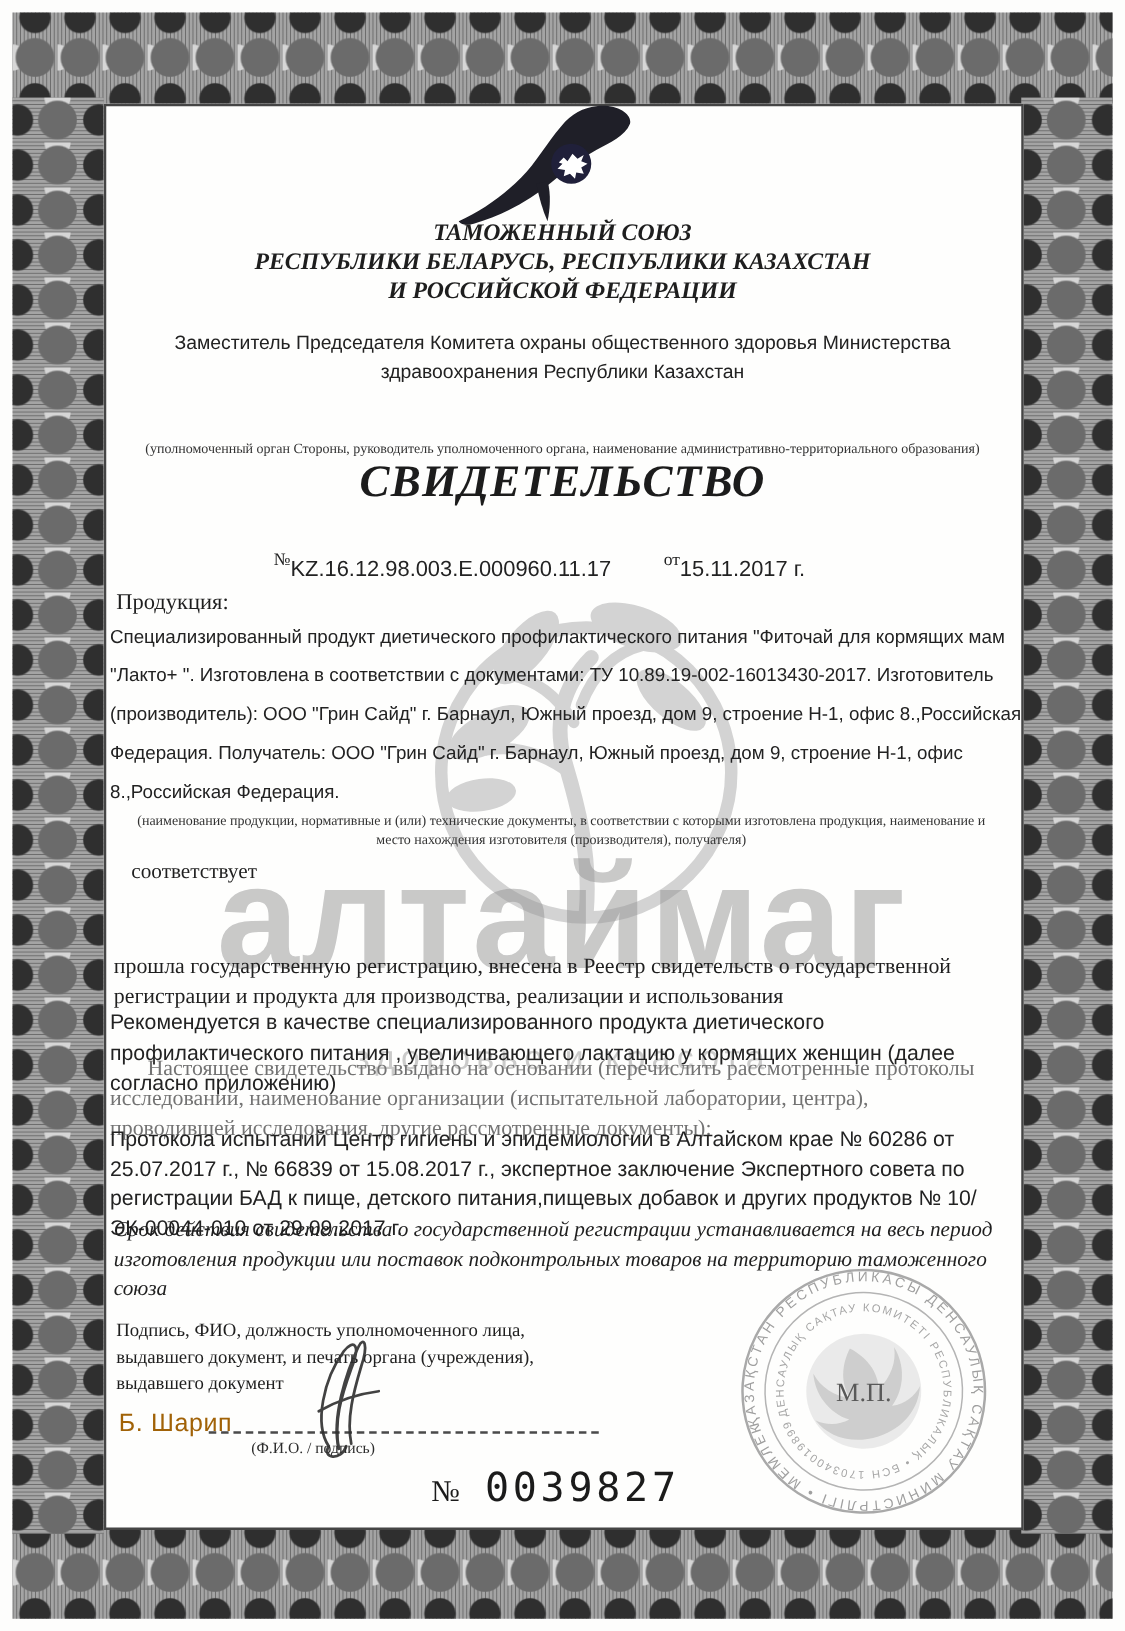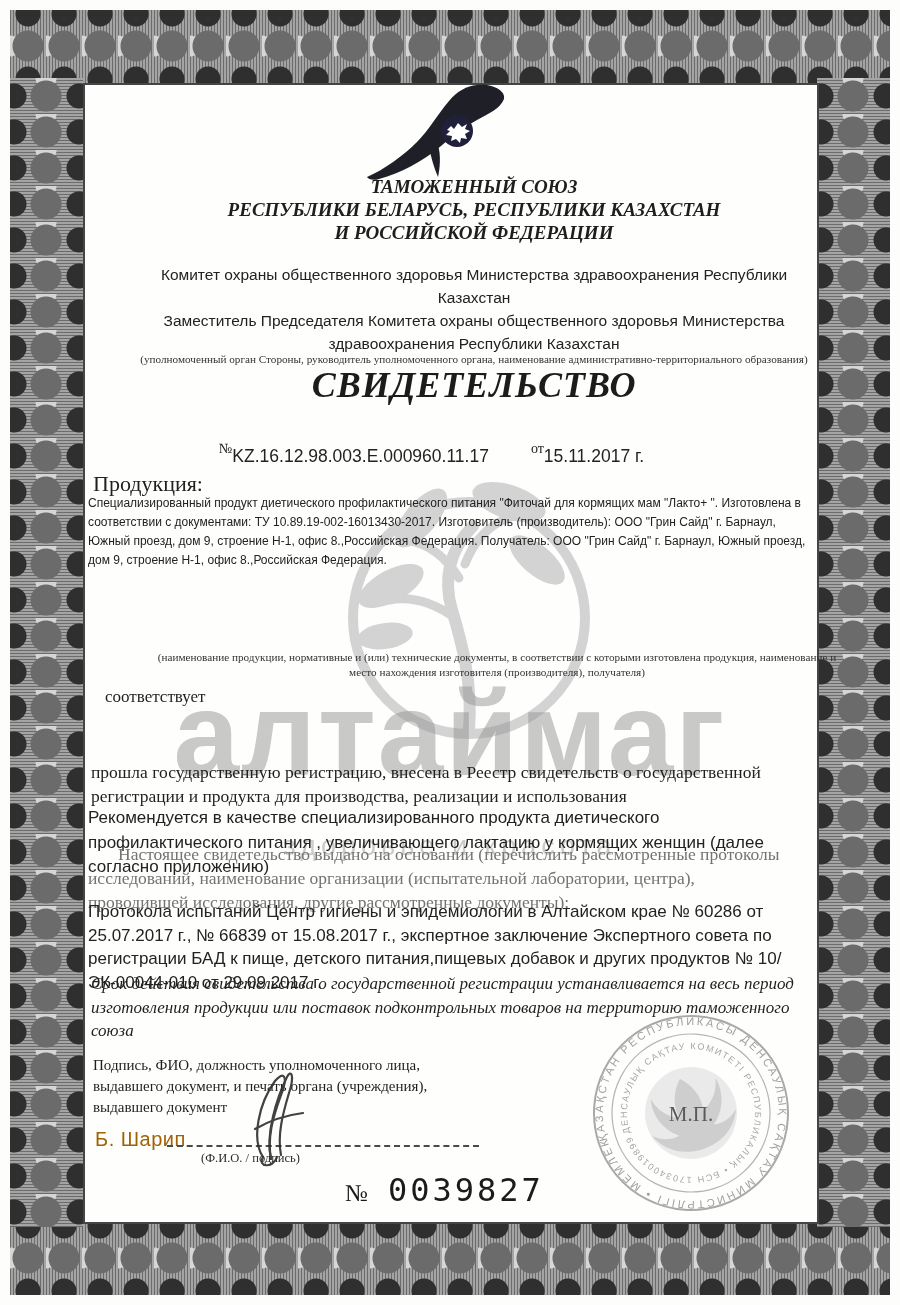--- a/index.html
+++ b/index.html
@@ -25,35 +25,35 @@
       repeating-linear-gradient(0deg, rgba(15,15,15,.38) 0 1px, rgba(0,0,0,0) 1px 3px);
     background-size:73px 36px,73px 36px,73px 36px,73px 36px,73px 3px;}
   .lace-left{left:10px;} .lace-right{right:10px;}
   .inner-frame{position:absolute;left:83px;top:83px;right:81px;bottom:81px;
     border:2px solid #454545;background:#fefefd;}
   
   .inner{position:absolute;left:83px;top:83px;width:734px;height:1139px;}
   .abs{position:absolute;z-index:2;}
   .wm{position:absolute;z-index:1;pointer-events:none;}
   .sans{font-family:"Liberation Sans",sans-serif;}
-  .center{left:0;right:0;text-align:center;padding-left:48px;}
+  .center{left:0;right:0;text-align:center;}
   .union-title{top:92px;font-family:"Liberation Serif",serif;font-weight:bold;font-style:italic;
     font-size:19px;line-height:23px;color:#1e1e1e;}
   .authority{top:180px;font-size:15.5px;line-height:23px;color:#222;}
   .footnote{font-family:Liberation Serif, serif;font-size:11.2px;line-height:14.5px;color:#333;}
   .fn1{top:269px;}
   .cert-title{top:283px;font-family:"Liberation Serif",serif;font-weight:bold;font-style:italic;
     font-size:36px;line-height:38px;letter-spacing:1px;color:#1c1c1c;}
   .cert-subtitle{top:322px;font-family:"Liberation Serif",serif;font-weight:bold;font-style:italic;
     font-size:22.5px;color:#1c1c1c;}
   .numrow{top:358px;left:136px;font-size:17.5px;color:#222;white-space:nowrap;}
   .numrow .lbl{font-family:"Liberation Serif",serif;font-size:14px;vertical-align:9px;}
   .numrow .gap{display:inline-block;width:42px;}
-  .p-label{top:388px;left:10px;font-family:"Liberation Serif",serif;font-size:22px;color:#1f1f1f;}
-  .product{top:411px;left:5px;width:732px;font-size:12px;line-height:19px;color:#222;}
+  .p-label{top:388px;left:10px;font-family:"Liberation Serif",serif;font-size:18px;color:#1f1f1f;}
+  .product{top:411px;left:5px;width:732px;font-size:15px;line-height:31px;color:#222;}
   .fn2{top:567px;left:16px;width:700px;}
   .corresponds{top:604px;left:22px;font-family:"Liberation Serif",serif;font-size:17px;color:#1f1f1f;}
   .regulations{top:628px;left:5px;width:732px;font-size:17px;line-height:24px;color:#222;}
   .passed{top:677px;left:8px;width:714px;font-family:"Liberation Serif",serif;
     font-size:17.5px;line-height:24px;color:#1f1f1f;}
   .recommend{top:723px;left:5px;width:724px;font-size:17px;line-height:24.5px;color:#222;}
   .basis-intro{top:759px;left:5px;width:706px;font-family:"Liberation Serif",serif;
     font-size:17.5px;line-height:24px;text-indent:30px;color:#737373;}
   .basis-docs{top:817px;left:5px;width:732px;font-size:17px;line-height:23.5px;color:#222;}
   .validity{top:889px;left:8px;width:722px;font-family:"Liberation Serif",serif;
@@ -109,21 +109,20 @@
       <path d="M82,47 l4,-4 3,3 4,-6 4,4 5,-3 -2,5 5,2 -5,3 2,5 -6,-1 -1,5 -4,-4 -5,2 1,-5 -6,-1 4,-4 z" fill="#ffffff"></path>
     </svg>
 
     <div class="abs center union-title">
       <div>ТАМОЖЕННЫЙ СОЮЗ</div>
       <div>РЕСПУБЛИКИ БЕЛАРУСЬ, РЕСПУБЛИКИ КАЗАХСТАН</div>
       <div>И РОССИЙСКОЙ ФЕДЕРАЦИИ</div>
     </div>
 
     <div class="abs center authority sans">
-      <div>Комитет охраны общественного здоровья Министерства здравоохранения Республики Казахстан</div>
       <div>Заместитель Председателя Комитета охраны общественного здоровья Министерства</div>
       <div>здравоохранения Республики Казахстан</div>
     </div>
 
     <div class="abs center footnote fn1">(уполномоченный орган Стороны, руководитель уполномоченного органа, наименование административно-территориального образования)</div>
 
     <div class="abs center cert-title">СВИДЕТЕЛЬСТВО</div>
 
     <div class="abs numrow sans">
       <span class="lbl">№</span><span>KZ.16.12.98.003.Е.000960.11.17</span><span class="gap"></span><span class="lbl">от</span><span>15.11.2017 г.</span>

